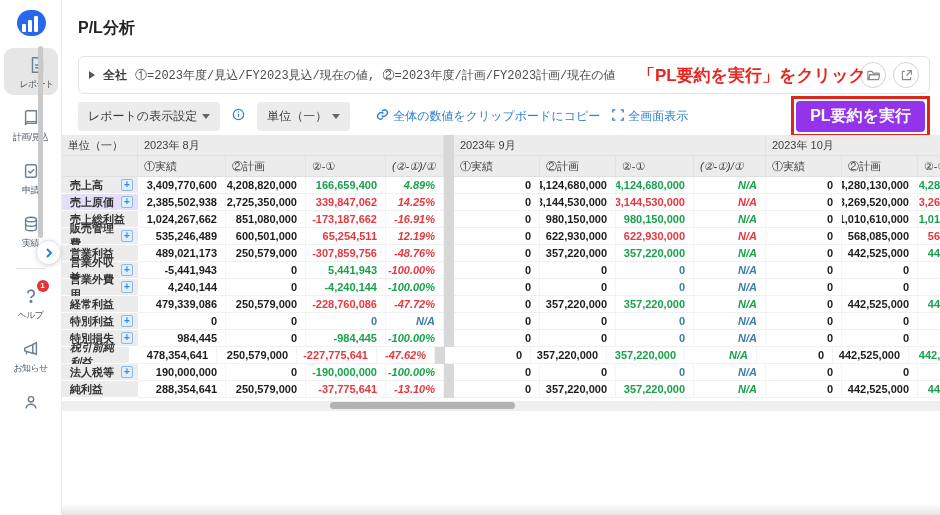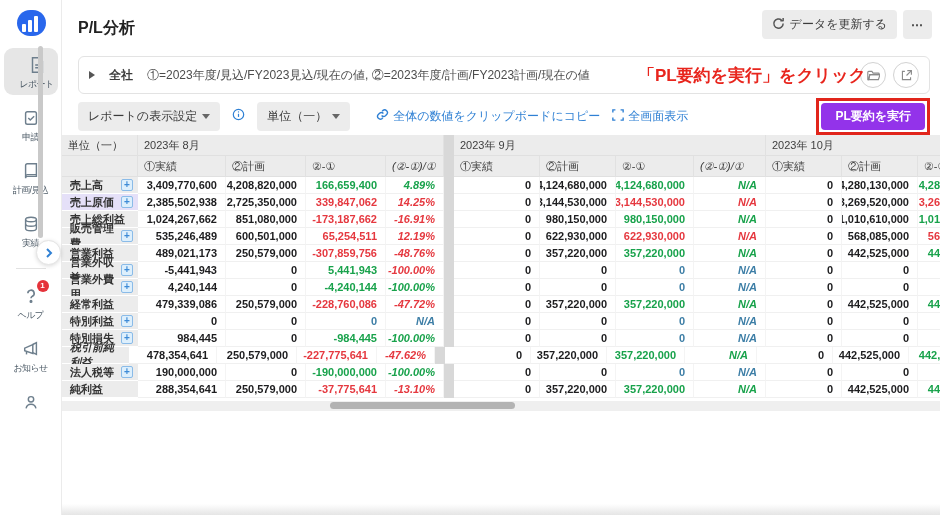--- a/index.html
+++ b/index.html
@@ -26,37 +26,37 @@
   
   .page-title { position:absolute; left:78px; top:18px; font-size:16px; font-weight:bold; color:#222; }
   .hdr-actions { position:absolute; top:10px; right:8px; display:flex; gap:6px; }
   .btn-gray { background:#ececec; border:none; border-radius:4px; font-size:12px; color:#3b3b3b;
               display:inline-flex; align-items:center; gap:5px; padding:6px 10px; cursor:pointer; white-space:nowrap; }
   .btn-more { padding:6px 8px; font-weight:bold; letter-spacing:1px; }
   .caret { width:0; height:0; border-left:4px solid transparent; border-right:4px solid transparent; border-top:5px solid #666; display:inline-block; }
 
   
   .filter-bar { position:absolute; left:78px; top:56px; right:10px; height:38px; border:1px solid #e3e3e3;
-                border-radius:6px; display:flex; align-items:center; padding:0 10px; gap:14px; background:#fff; }
+                border-radius:6px; display:flex; align-items:center; padding:0 10px; gap:8px; background:#fff;font-family:Liberation Mono, monospace; }
   .tri-right { width:0; height:0; border-top:4px solid transparent; border-bottom:4px solid transparent; border-left:6px solid #555; }
   .filter-scope { font-size:12px; font-weight:bold; color:#3c3c3c; }
   .filter-cond { font-size:12px; color:#4c4c4c; }
   .filter-icons { margin-left:auto; display:flex; gap:7px; }
   .circ-btn { width:26px; height:26px; border-radius:50%; border:1px solid #d2d2d2; background:#fff;
               display:flex; align-items:center; justify-content:center; cursor:pointer; }
 
   
   .annotation { position:absolute; right:74px; top:64px; font-size:17px; font-weight:bold; color:#e8251d; z-index:8; white-space:nowrap; }
 
   
   .toolbar { position:absolute; left:78px; top:101px; right:10px; height:30px; display:flex; align-items:center; gap:12px; }
   .link-blue { color:#2f80d4; font-size:12px; display:inline-flex; align-items:center; gap:4px; cursor:pointer; white-space:nowrap; }
   .toolbar-right { margin-left:auto; display:flex; align-items:center; gap:8px; }
   .purple-wrap { border:3px solid #e1251b; padding:2px; }
-  .btn-purple { background:#9333ea; color:#fff; font-size:12px; font-weight:bold; padding:5px 14px;
+  .btn-purple { background:#9333ea; color:#fff; font-size:16px; font-weight:bold; padding:5px 14px;
                 border-radius:4px; border:none; cursor:pointer; white-space:nowrap; }
 
   
   .table-clip { position:absolute; left:62px; top:135px; width:878px; height:264px; overflow:hidden; }
   .table-inner { width:936px; }
   .trow { display:flex; height:17px; }
   .trow.hrow { height:21px; }
   .cell { flex:none; display:flex; align-items:center; }
   .th { background:#ececec; font-size:11px; color:#3e3e3e; padding-left:6px;
         border-bottom:1px solid #e0e0e0; border-right:1px solid #e1e1e1; }
@@ -100,35 +100,35 @@
             <path d="M12 2v4h4"></path>
             <path d="M8 10h5M8 13h5"></path>
         </svg>
       </span>
       <span class="lbl">レポート</span>
     </div>
 
     <div class="nav-item">
       <span class="icon-wrap">
         <svg width="18" height="18" viewBox="0 0 20 20" fill="none" stroke="#6e7f8d" stroke-width="1.6">
+          <path d="M4 4a2 2 0 0 1 2-2h10v14H6a2 2 0 0 0-2 2z"></path>
+            <path d="M4 16a2 2 0 0 1 2-2h10"></path>
+        </svg>
+      </span>
+      <span class="lbl">計画/見込</span>
+    </div>
+
+    <div class="nav-item">
+      <span class="icon-wrap">
+        <svg width="18" height="18" viewBox="0 0 20 20" fill="none" stroke="#6e7f8d" stroke-width="1.6">
           <rect x="4" y="3" width="12" height="14" rx="2"></rect>
             <path d="M7 10l2.2 2.2L13.5 8"></path>
         </svg>
       </span>
       <span class="lbl">申請</span>
-    </div>
-
-    <div class="nav-item">
-      <span class="icon-wrap">
-        <svg width="18" height="18" viewBox="0 0 20 20" fill="none" stroke="#6e7f8d" stroke-width="1.6">
-          <path d="M4 4a2 2 0 0 1 2-2h10v14H6a2 2 0 0 0-2 2z"></path>
-            <path d="M4 16a2 2 0 0 1 2-2h10"></path>
-        </svg>
-      </span>
-      <span class="lbl">計画/見込</span>
     </div>
 
     <div class="nav-item">
       <span class="icon-wrap">
         <svg width="18" height="18" viewBox="0 0 20 20" fill="none" stroke="#6e7f8d" stroke-width="1.6">
           <ellipse cx="10" cy="5" rx="6" ry="2.5"></ellipse>
             <path d="M4 5v10c0 1.4 2.7 2.5 6 2.5s6-1.1 6-2.5V5"></path>
             <path d="M4 10c0 1.4 2.7 2.5 6 2.5s6-1.1 6-2.5"></path>
         </svg>
       </span>
@@ -175,32 +175,20 @@
   </nav>
 
   <div class="expand-btn">
     <svg width="10" height="10" viewBox="0 0 10 10" fill="none" stroke="#2f80d4" stroke-width="2">
         <path d="M3 1l4 4-4 4"></path>
       </svg>
   </div>
 
   <h1 class="page-title">P/L分析</h1>
 
-  <div class="hdr-actions">
-    <button class="btn-gray">
-      <span>
-        <svg width="13" height="13" viewBox="0 0 14 14" fill="none" stroke="#555" stroke-width="1.6">
-          <path d="M12 7a5 5 0 1 1-1.7-3.7"></path>
-            <path d="M12 1v3h-3" stroke-linejoin="round"></path>
-        </svg>
-      </span>
-      <span>データを更新する</span>
-    </button>
-    <button class="btn-gray btn-more">⋯</button>
-  </div>
 
   <div class="filter-bar">
     <span class="tri-right"></span>
     <span class="filter-scope">全社</span>
     <span class="filter-cond">①=2023年度/見込/FY2023見込/現在の値, ②=2023年度/計画/FY2023計画/現在の値</span>
     <span class="filter-icons">
       <span class="circ-btn">
         <svg width="13" height="13" viewBox="0 0 16 14" fill="none" stroke="#8a8a8a" stroke-width="1.4">
           <path d="M1 3a1 1 0 0 1 1-1h4l1.5 2H14a1 1 0 0 1 1 1v1H3.5L2 12H1z"></path>
             <path d="M3.5 6H16l-2 6H2z"></path>

